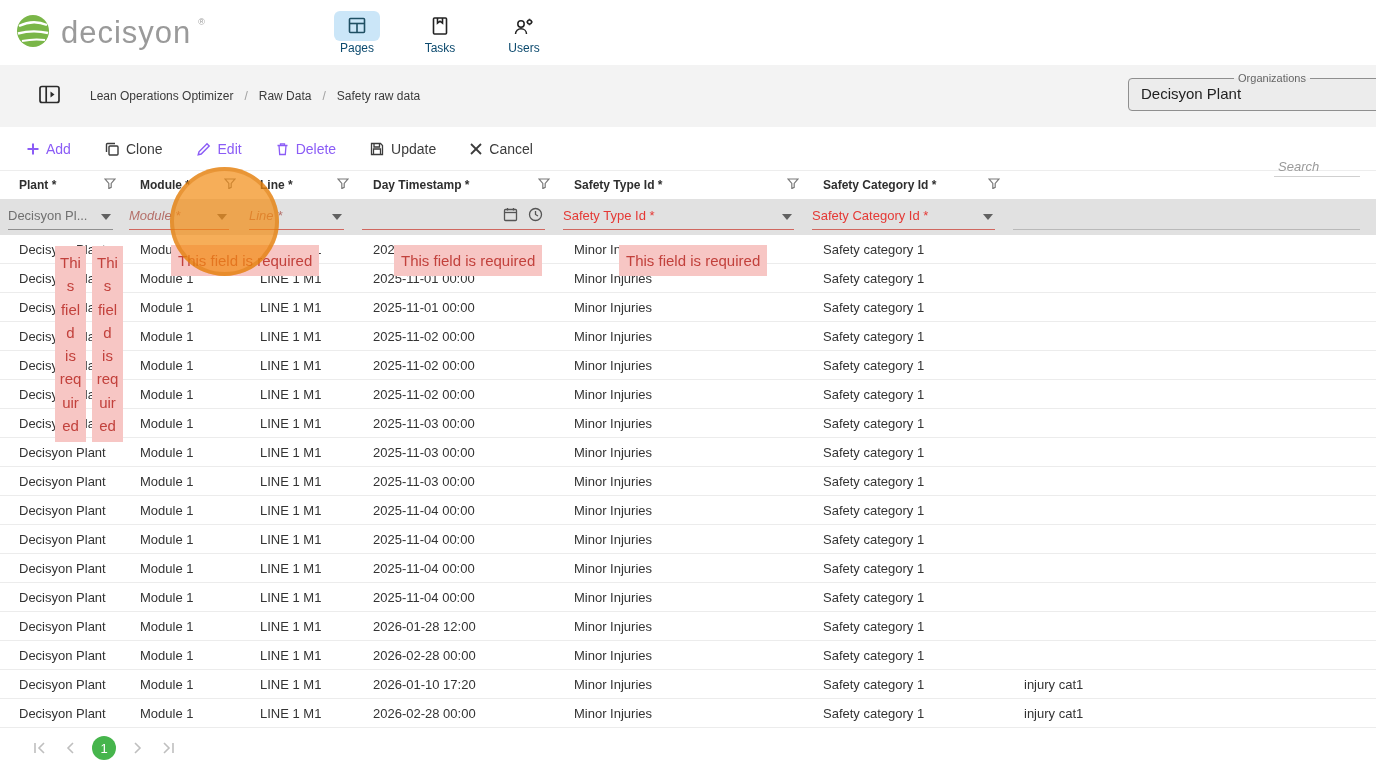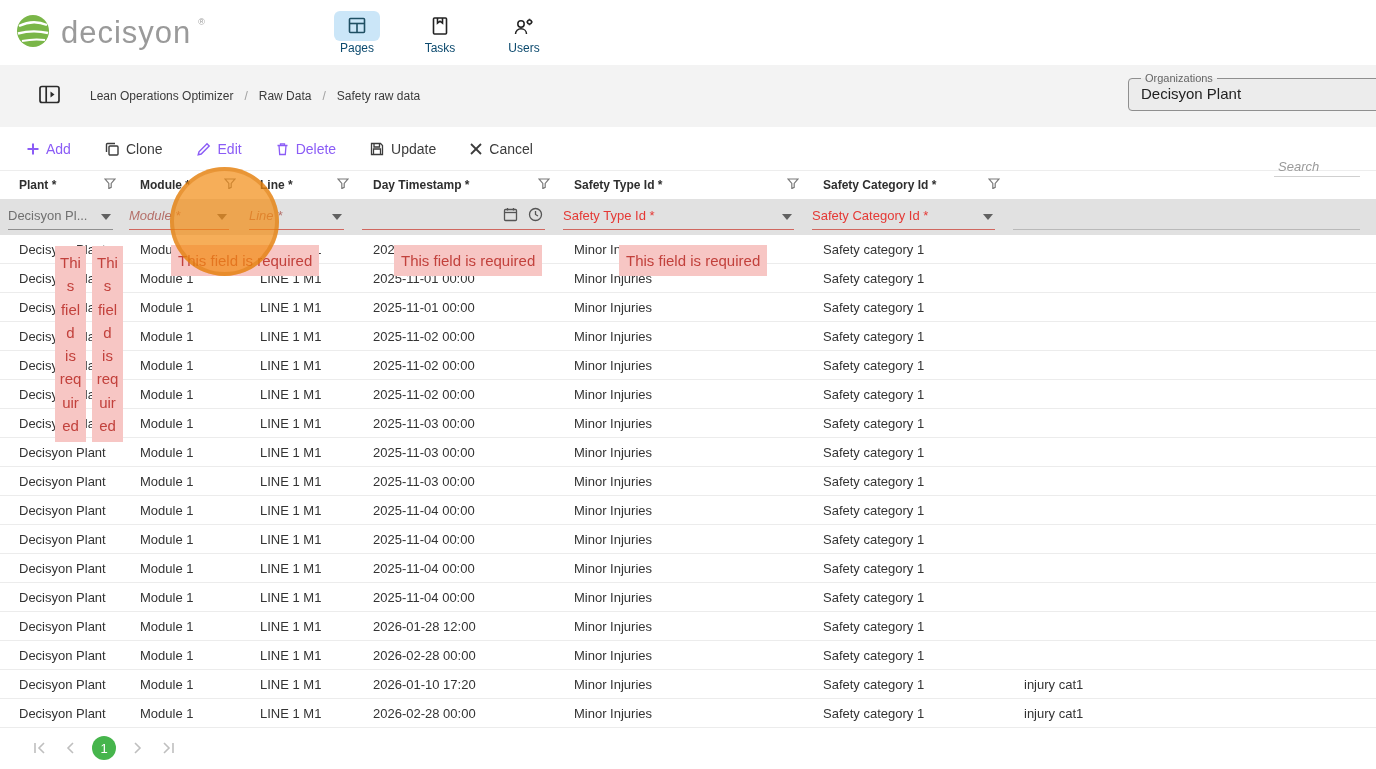--- a/index.html
+++ b/index.html
@@ -17,21 +17,21 @@
   .nav-item { display: flex; flex-direction: column; align-items: center; cursor: pointer; }
   .nav-icon-wrap { height: 30px; display: flex; align-items: center; justify-content: center; padding: 0 13px; border-radius: 6px; }
   .nav-item.active .nav-icon-wrap { background: #cbe6f8; }
   .nav-label { font-size: 12px; color: #0c4a6e; margin-top: 0; }
 
   
   .crumb-bar { height: 62px; background: #f3f3f3; display: flex; align-items: center; padding-left: 38px; position: relative; }
   .crumb-text { margin-left: 29px; font-size: 12px; color: #3a3a3a; display: flex; align-items: center; gap: 11px; }
   .crumb-sep { color: #9e9e9e; }
   .org-fieldset { position: absolute; right: -16px; top: 7px; width: 264px; border: 1px solid #8f8f8f; border-radius: 4px; background: #ececec; margin: 0; padding: 0 12px 8px; }
-  .org-fieldset legend { font-size: 11px; color: #666; padding: 0 4px; margin-left: 0; }
+  .org-fieldset legend { font-size: 11px; color: #666; padding: 0 4px; margin-left: 12px; text-align: center; }
   .org-value { font-size: 15px; color: #222; margin-top: 1px; }
 
   
   .toolbar { height: 44px; display: flex; align-items: center; gap: 34px; padding: 0 16px 0 27px; border-bottom: 1px solid #ededed; background: #fff; }
   .tbtn { display: flex; align-items: center; gap: 7px; font-size: 14px; color: #3c3c3c; cursor: pointer; white-space: nowrap; }
   .tbtn.disabled { color: #8b5cf6; cursor: default; }
   .tbtn svg { display: block; }
   .search-input { margin-left: auto; width: 86px; border: none; outline: none; border-bottom: 1px solid #d0d0d0; background: transparent; font-style: italic; font-size: 13px; color: #8a8a8a; font-family: inherit; padding: 2px 4px; margin-top: 36px; }
   .search-input::placeholder { color: #9a9a9a; font-style: italic; }
 

